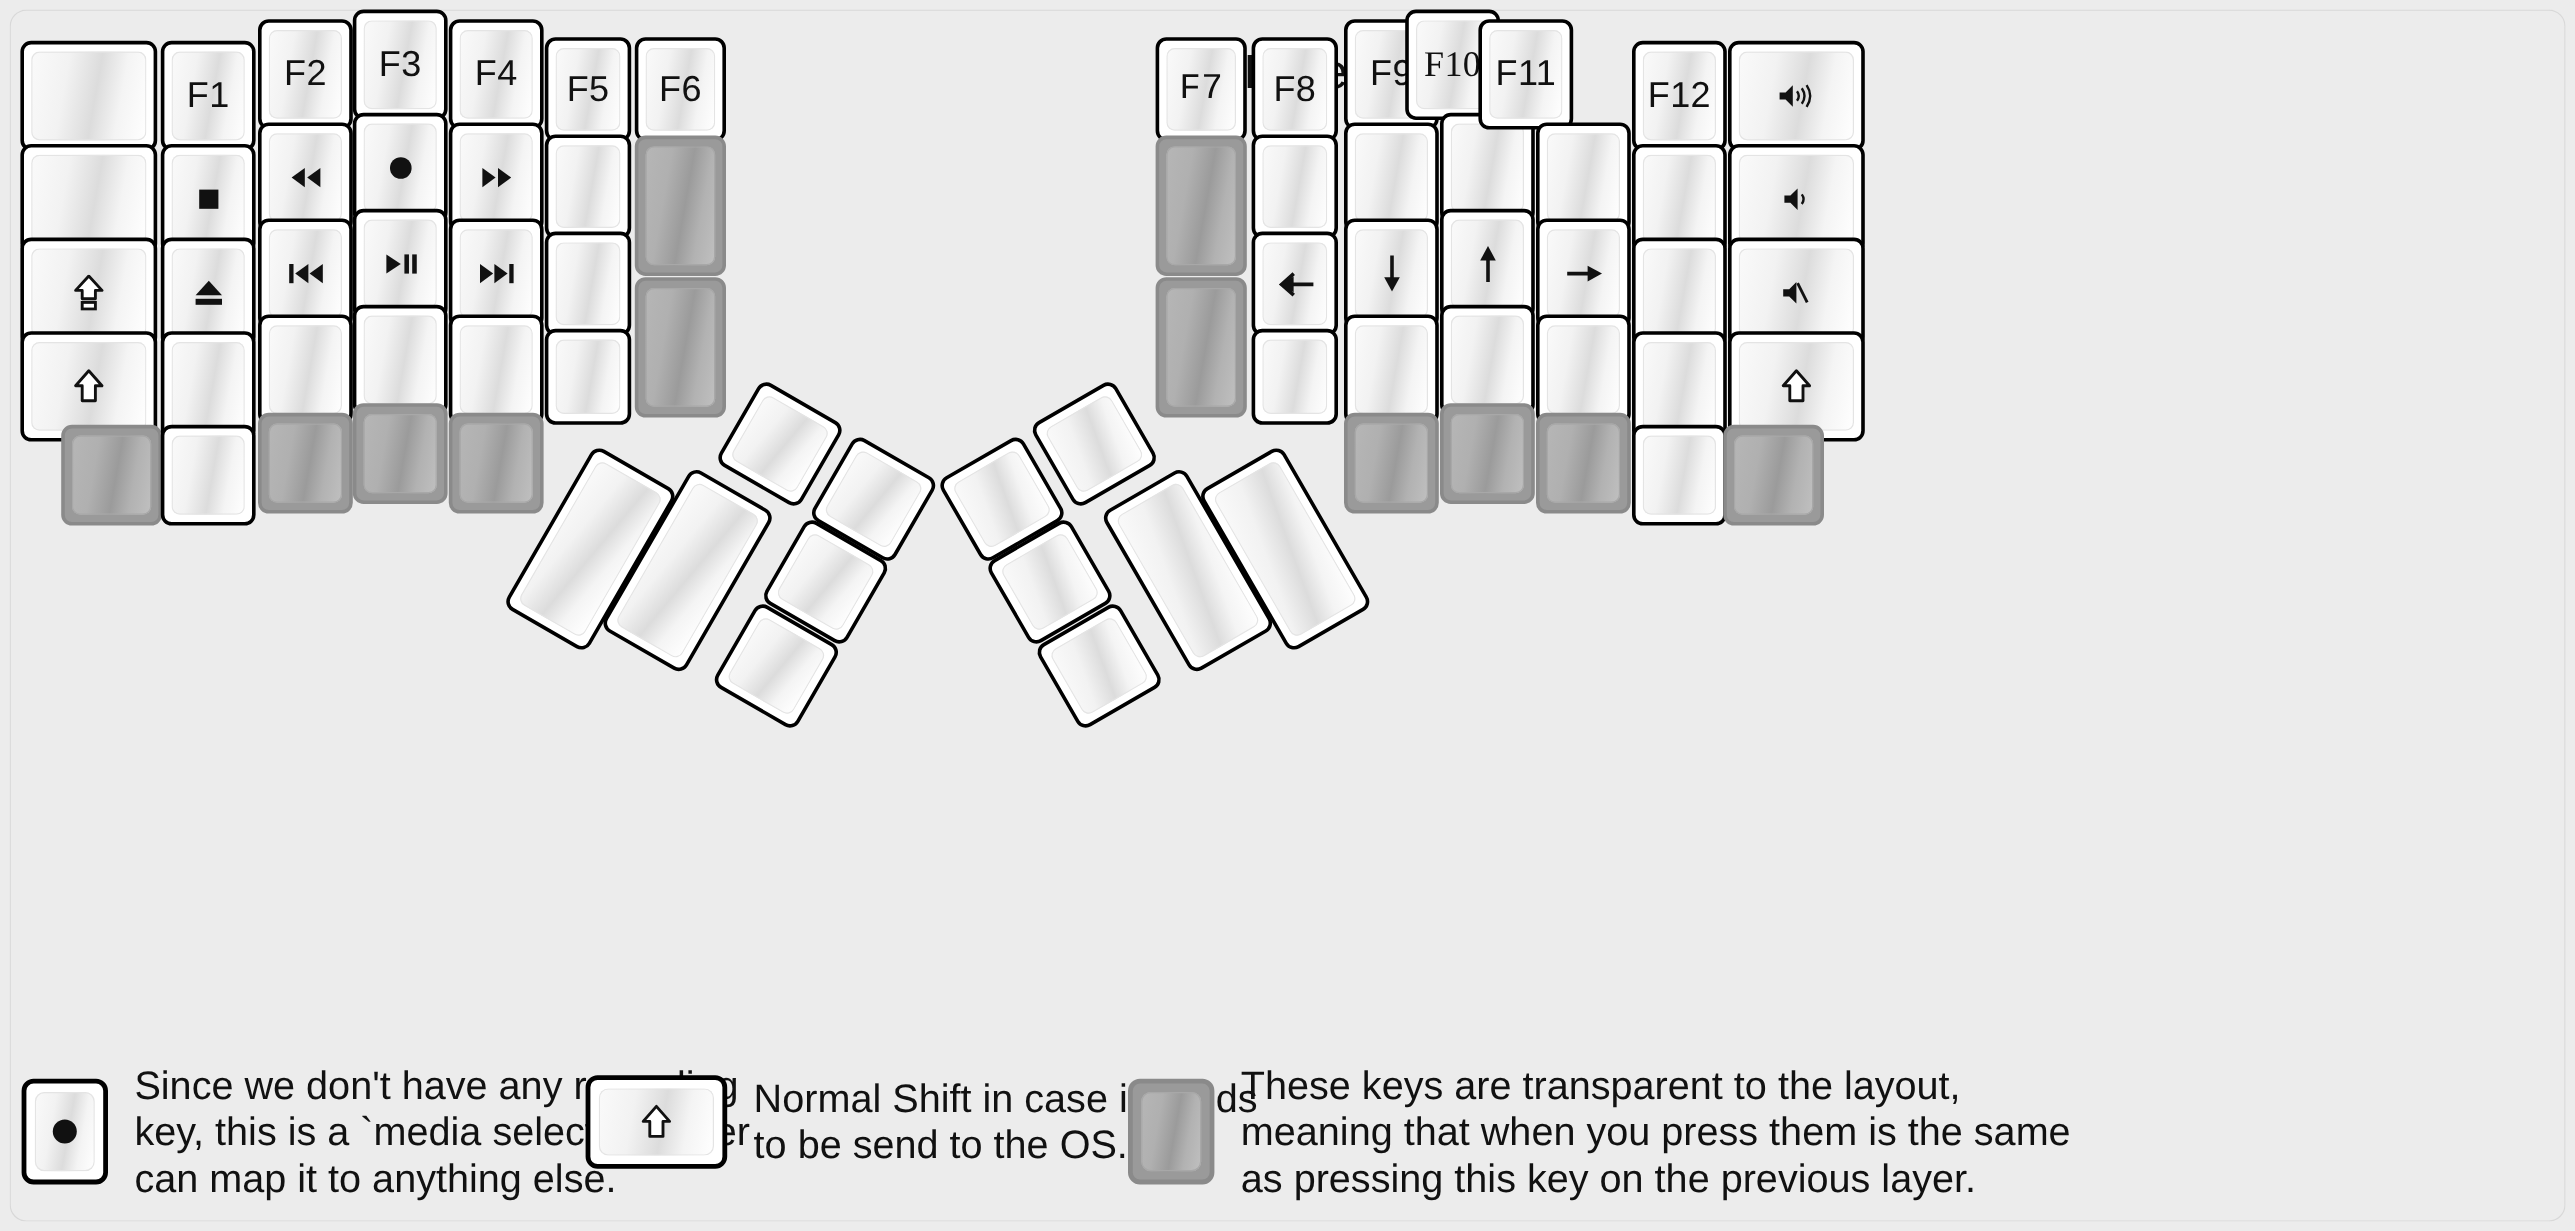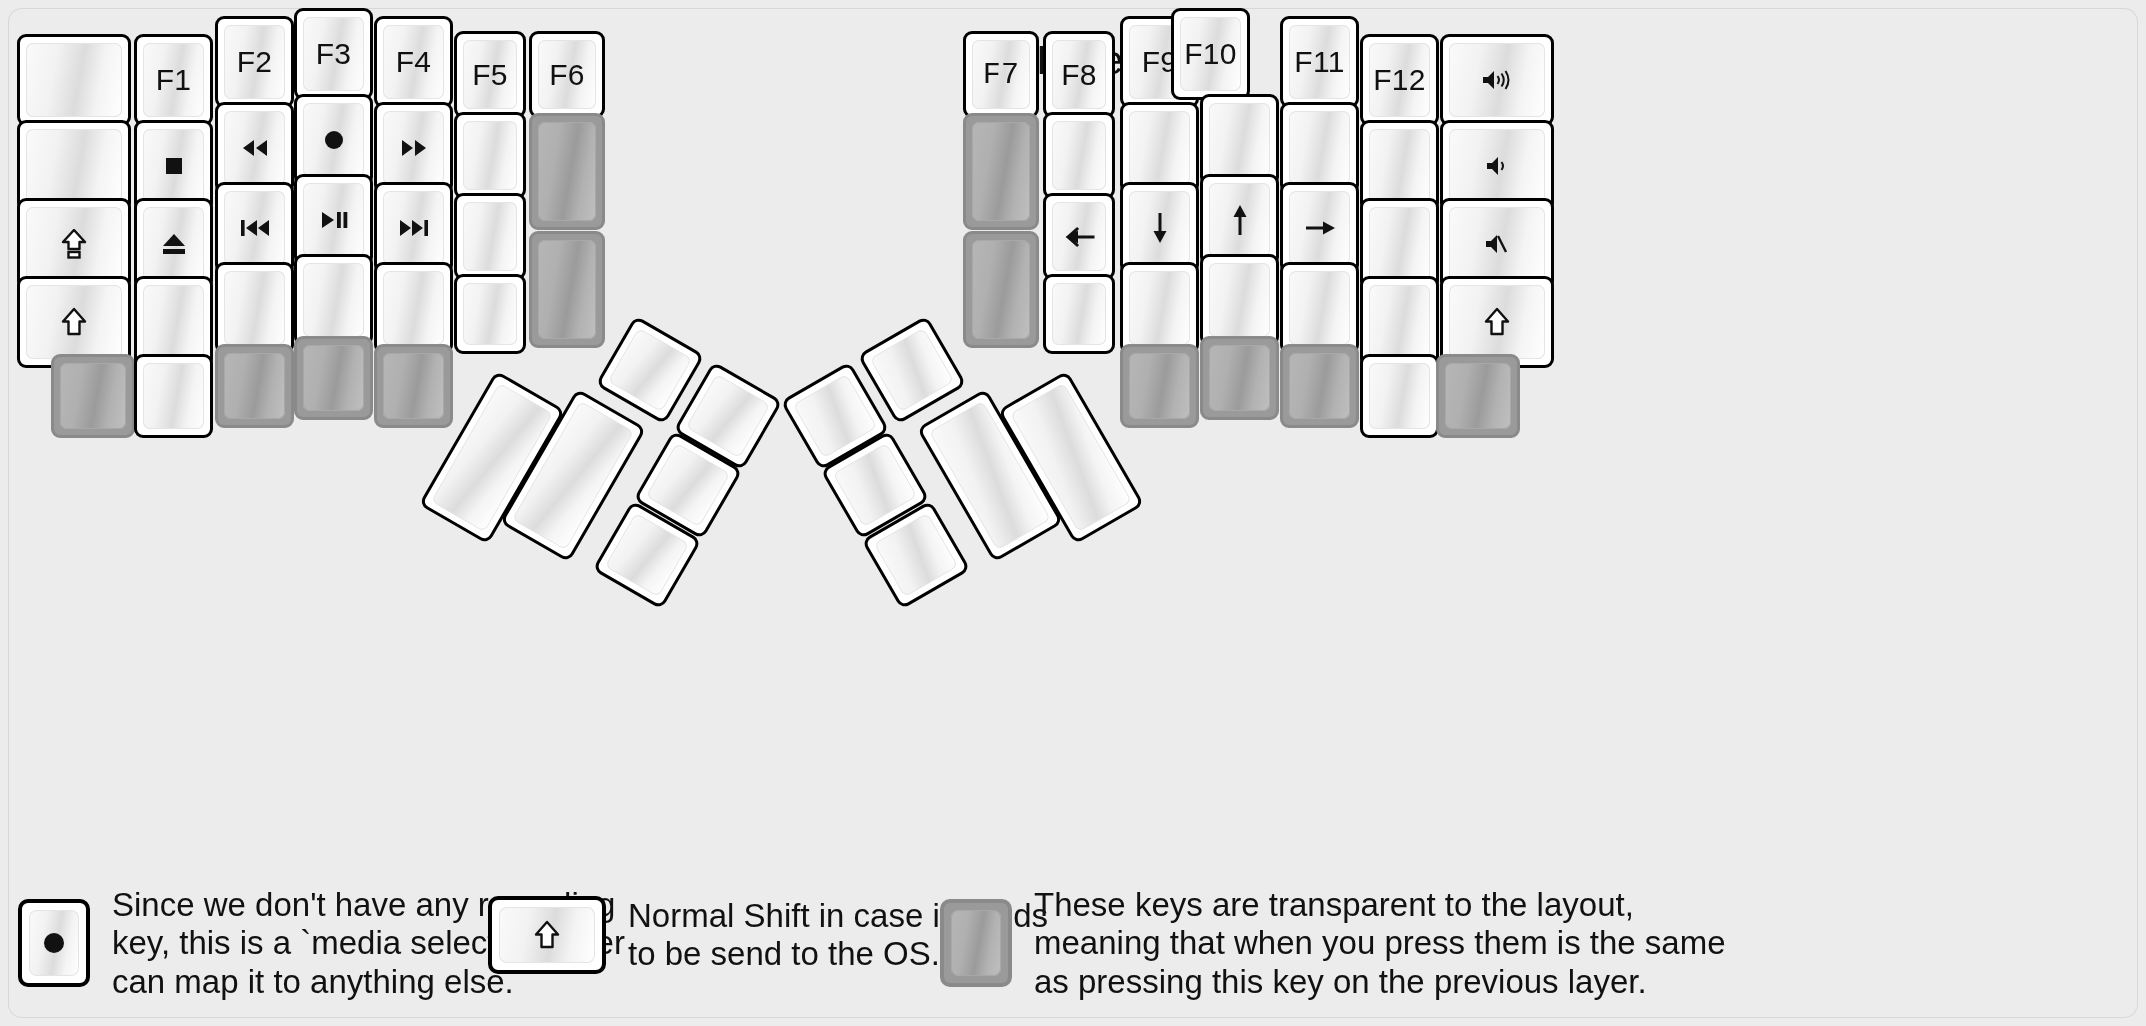--- a/index.html
+++ b/index.html
@@ -360,21 +360,21 @@
         </span>
       </div>
     </div>
     <div class="key" style="left:1120px;top:262px;width:79px;height:92px;">
       <div class="cap"></div>
     </div>
     <div class="key transp" style="left:1120px;top:344px;width:79px;height:84px;">
       <div class="cap"></div>
     </div>
 
-    <div class="key" style="left:1171px;top:8px;width:79px;height:92px;">
+    <div class="key" style="left:1171px;top:8px;width:79px;height:92px;font-family:Liberation Serif, serif;">
       <div class="cap">
           <span class="lbl">F10</span>
         </div>
     </div>
     <div class="key" style="left:1200px;top:94px;width:79px;height:92px;">
       <div class="cap"></div>
     </div>
     <div class="key" style="left:1200px;top:174px;width:79px;height:92px;">
       <div class="cap">
         <span class="lbl glyph">
@@ -385,21 +385,21 @@
         </span>
       </div>
     </div>
     <div class="key" style="left:1200px;top:254px;width:79px;height:92px;">
       <div class="cap"></div>
     </div>
     <div class="key transp" style="left:1200px;top:336px;width:79px;height:84px;">
       <div class="cap"></div>
     </div>
 
-    <div class="key" style="left:1280px;top:16px;width:79px;height:92px;">
+    <div class="key" style="left:1232px;top:16px;width:79px;height:92px;">
       <div class="cap">
           <span class="lbl">F11</span>
         </div>
     </div>
     <div class="key" style="left:1280px;top:102px;width:79px;height:92px;">
       <div class="cap"></div>
     </div>
     <div class="key" style="left:1280px;top:182px;width:79px;height:92px;">
       <div class="cap">
         <span class="lbl glyph">

